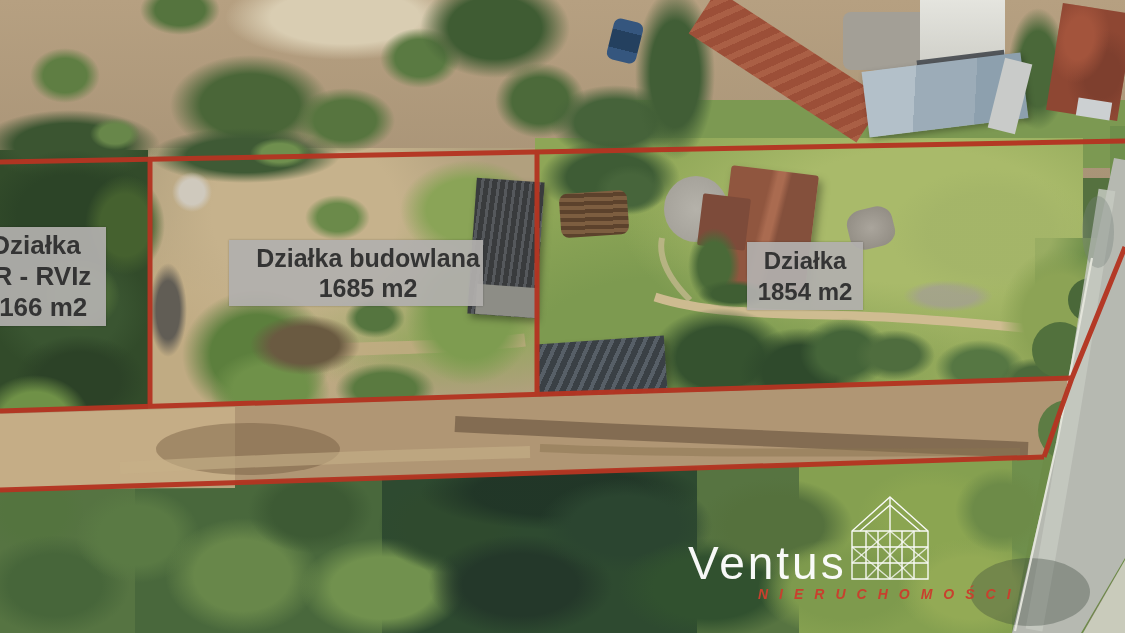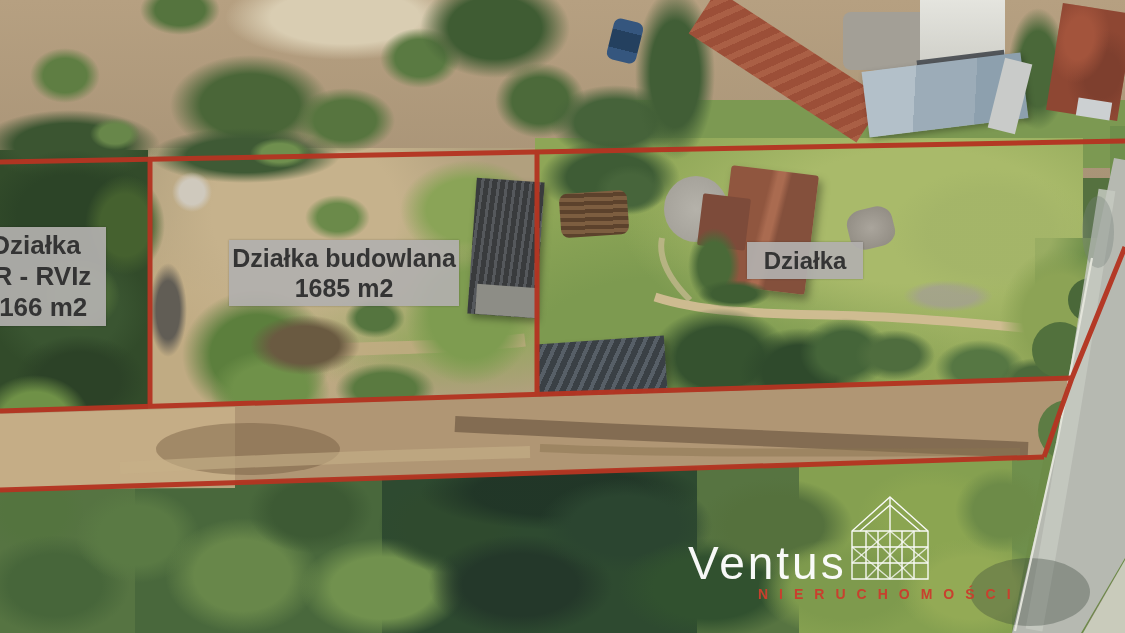--- a/index.html
+++ b/index.html
@@ -5,21 +5,21 @@
   html,body{margin:0;padding:0;background:#222;}
   .scene{position:relative;width:1125px;height:633px;overflow:hidden;
          font-family:"Liberation Sans","DejaVu Sans",sans-serif;background:#55713f;}
   .r{position:absolute;}
   .b{position:absolute;border-radius:50%;background:radial-gradient(closest-side,var(--c) 62%,transparent 100%);}
   svg{position:absolute;left:0;top:0;}
   .plot-label{position:absolute;background:rgba(177,175,173,.93);color:#343434;font-weight:bold;
               text-align:center;padding:3px 0;box-shadow:0 0 2px rgba(0,0,0,.25);}
   .plot-label div{white-space:nowrap;}
   .wm{position:absolute;color:rgba(255,255,255,.96);font-size:46px;letter-spacing:3px;font-weight:400;}
-  .wm-sub{position:absolute;color:#c8402e;font-size:14px;font-weight:700;letter-spacing:11px;white-space:nowrap;}
+  .wm-sub{position:absolute;color:#c8402e;font-size:14px;font-weight:700;letter-spacing:11px;white-space:nowrap;font-style:italic;}
 </style>
 </head>
 <body>
 
 <div class="scene">
 
   <div class="r" style="left:0;top:0;width:1125px;height:178px;background:linear-gradient(180deg,#b6a081,#a99477);"></div>
   <div class="b" style="--c:#d9cdb2;left:225px;top:-25px;width:240px;height:85px;"></div>
   <div class="r" style="left:620px;top:100px;width:505px;height:68px;background:#7c9952;"></div>
   <div class="r" style="left:0;top:150px;width:158px;height:262px;background:#324b2a;"></div>
@@ -147,26 +147,27 @@
       <polyline points="1125,247 1072,378 1044,457"></polyline>
       <polyline points="0,490 1044,457"></polyline>
     </g>
   </svg>
 
   <div class="plot-label" style="left:-34px;top:227px;width:140px;font-size:26px;line-height:31px;">
     <div>Działka</div>
     <div>zR - RVIz</div>
     <div>7166 m2</div>
   </div>
-  <div class="plot-label" style="left:229px;top:240px;width:230px;font-size:25px;line-height:30px;">
+  <div class="plot-label" style="left:229px;top:240px;width:230px;font-size:25px;line-height:30px;padding-left:24px;">
     <div>Działka budowlana</div>
     <div>1685 m2</div>
   </div>
   <div class="plot-label" style="left:747px;top:242px;width:116px;font-size:24px;line-height:31px;">
     <div>Działka</div>
+    <div>1854 m2</div>
   </div>
 
   <div class="wm" style="left:688px;top:536px;">Ventus</div>
   <svg style="left:851px;top:496px;" width="78" height="86" viewBox="0 0 78 86">
     <g stroke="#ffffff" stroke-width="1.4" fill="none" opacity=".95">
       <path d="M39,1 L77,35 L77,83 L1,83 L1,35 Z"></path>
       <path d="M39,9 L9,35 M39,9 L69,35"></path>
       <path d="M1,35 H77 M1,51 H77 M1,67 H77"></path>
       <path d="M15,35 V83 M27,35 V83 M39,1 V83 M51,35 V83 M63,35 V83"></path>
       <path d="M1,67 L39,35 M15,83 L63,35 M39,83 L77,51" opacity=".8"></path>

